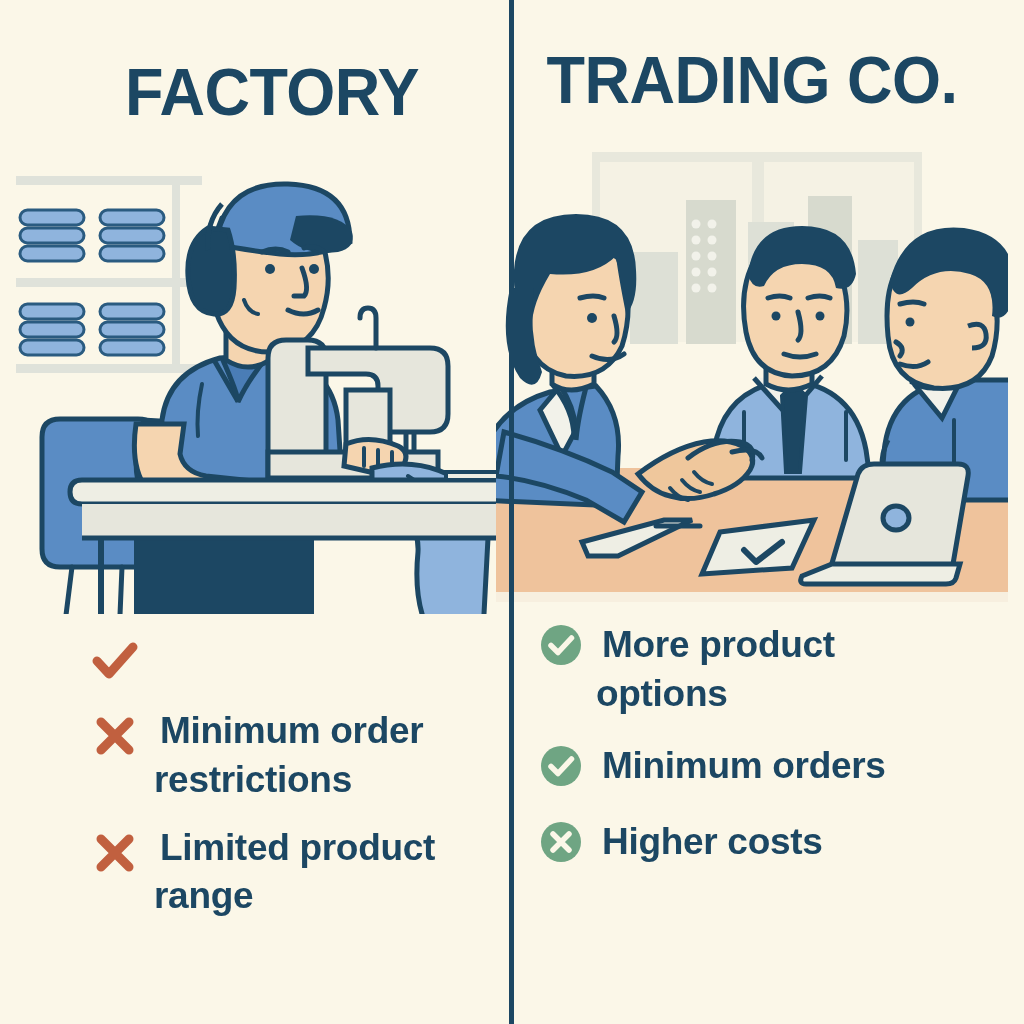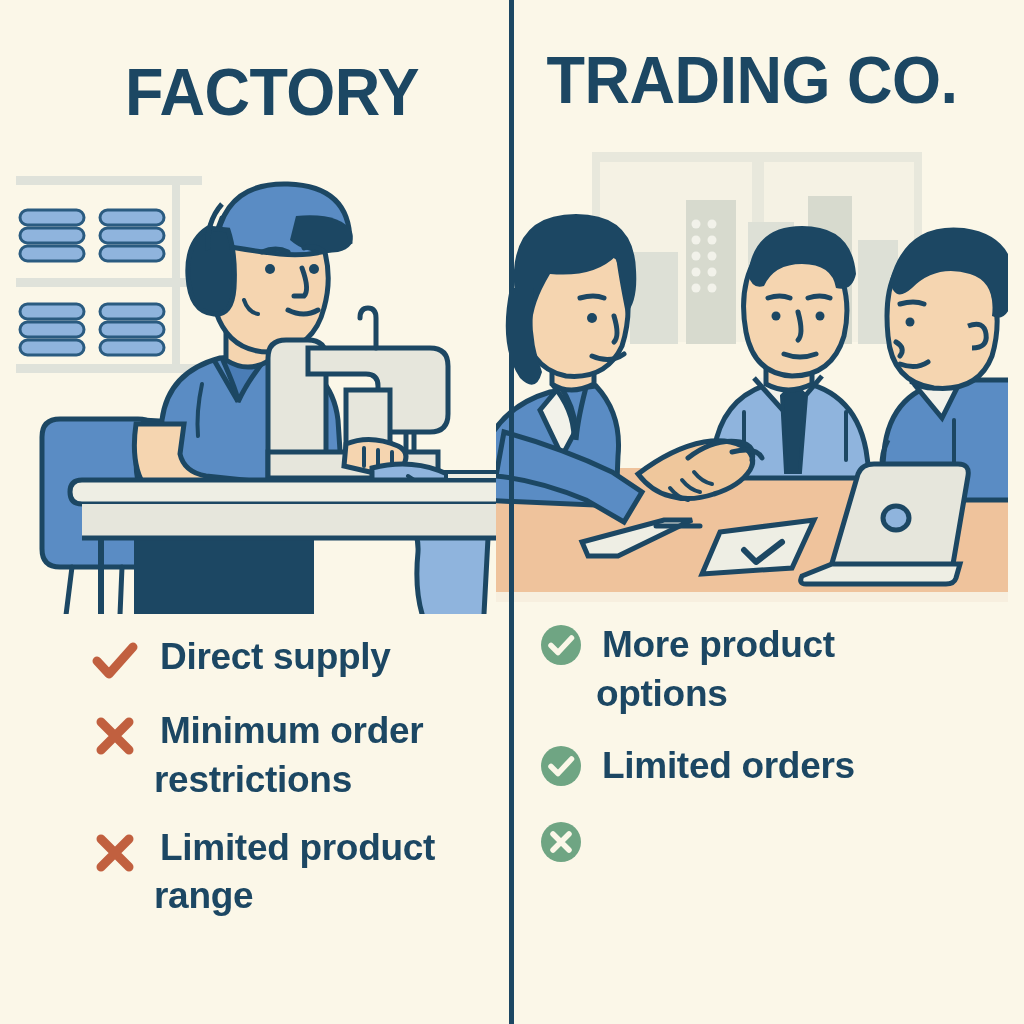--- a/index.html
+++ b/index.html
@@ -241,21 +241,20 @@
     </div>
 
     <div class="bullets bullets-left">
 
       <div class="bullet">
         <span class="bullet-icon">
           <svg width="50" height="50" viewBox="0 0 50 50">
             <path d="M7 25 L19 38 L43 11" fill="none" stroke="#c1603f" stroke-width="9" stroke-linecap="round" stroke-linejoin="round"></path>
           </svg>
         </span>
-        <span class="bullet-text">Direct supply</span>
       </div>
 
       <div class="bullet">
         <span class="bullet-icon">
           <svg width="50" height="50" viewBox="0 0 50 50">
             <path d="M11 12 L39 40 M39 12 L11 40" fill="none" stroke="#c1603f" stroke-width="9" stroke-linecap="round"></path>
           </svg>
         </span>
         <span class="bullet-text">Minimum order restrictions</span>
       </div>
@@ -421,30 +420,31 @@
         <span class="bullet-text">More product options</span>
       </div>
 
       <div class="bullet">
         <span class="bullet-icon">
           <svg width="42" height="42" viewBox="0 0 42 42">
             <circle cx="21" cy="21" r="20" fill="#6fa583"></circle>
             <path d="M11 21.5 L18 28.5 L31.5 14" fill="none" stroke="#fbf7e8" stroke-width="5.5" stroke-linecap="round" stroke-linejoin="round"></path>
           </svg>
         </span>
-        <span class="bullet-text">Limited orders</span>
+        <span class="bullet-text">Minimum orders</span>
       </div>
 
       <div class="bullet">
         <span class="bullet-icon">
           <svg width="42" height="42" viewBox="0 0 42 42">
             <circle cx="21" cy="21" r="20" fill="#6fa583"></circle>
             <path d="M13 13 L29 29 M29 13 L13 29" fill="none" stroke="#fbf7e8" stroke-width="5.5" stroke-linecap="round"></path>
           </svg>
         </span>
+        <span class="bullet-text">Higher costs</span>
       </div>
 
     </div>
   </div>
 
   <div class="divider"></div>
 
 </div>
 
 </body></html>

